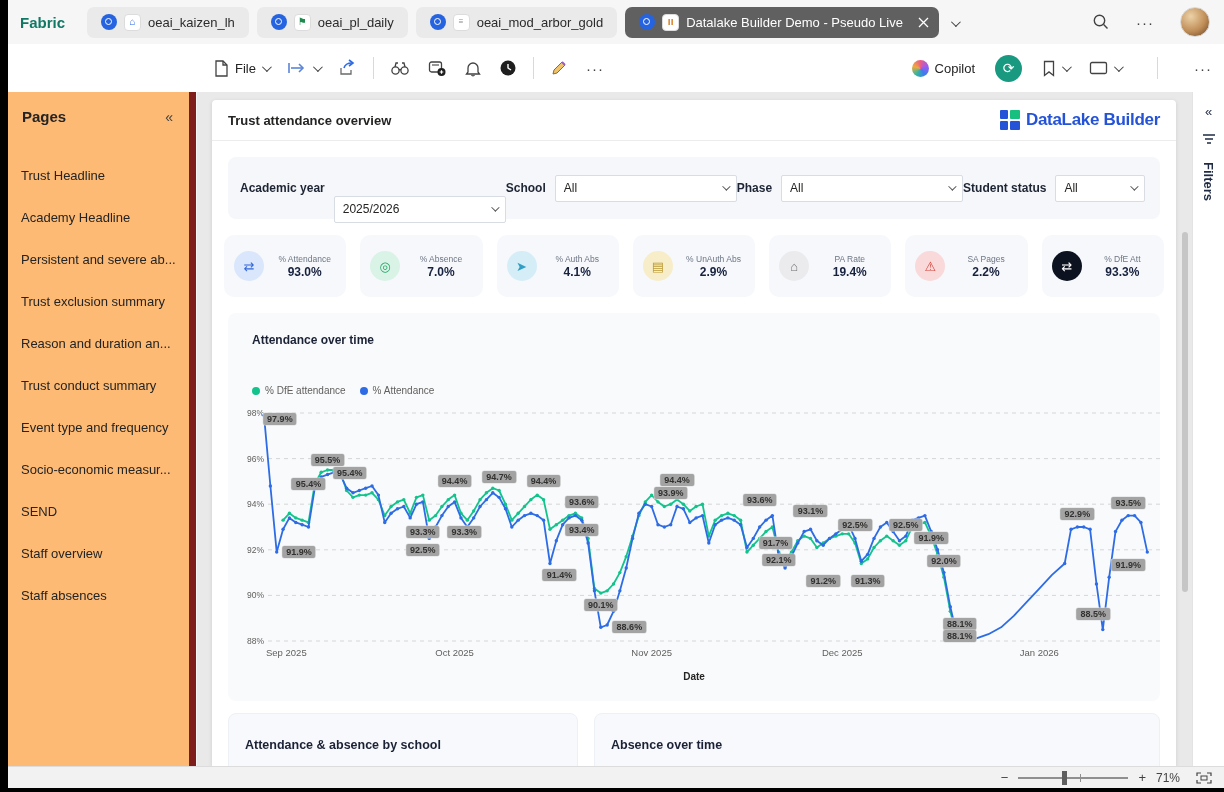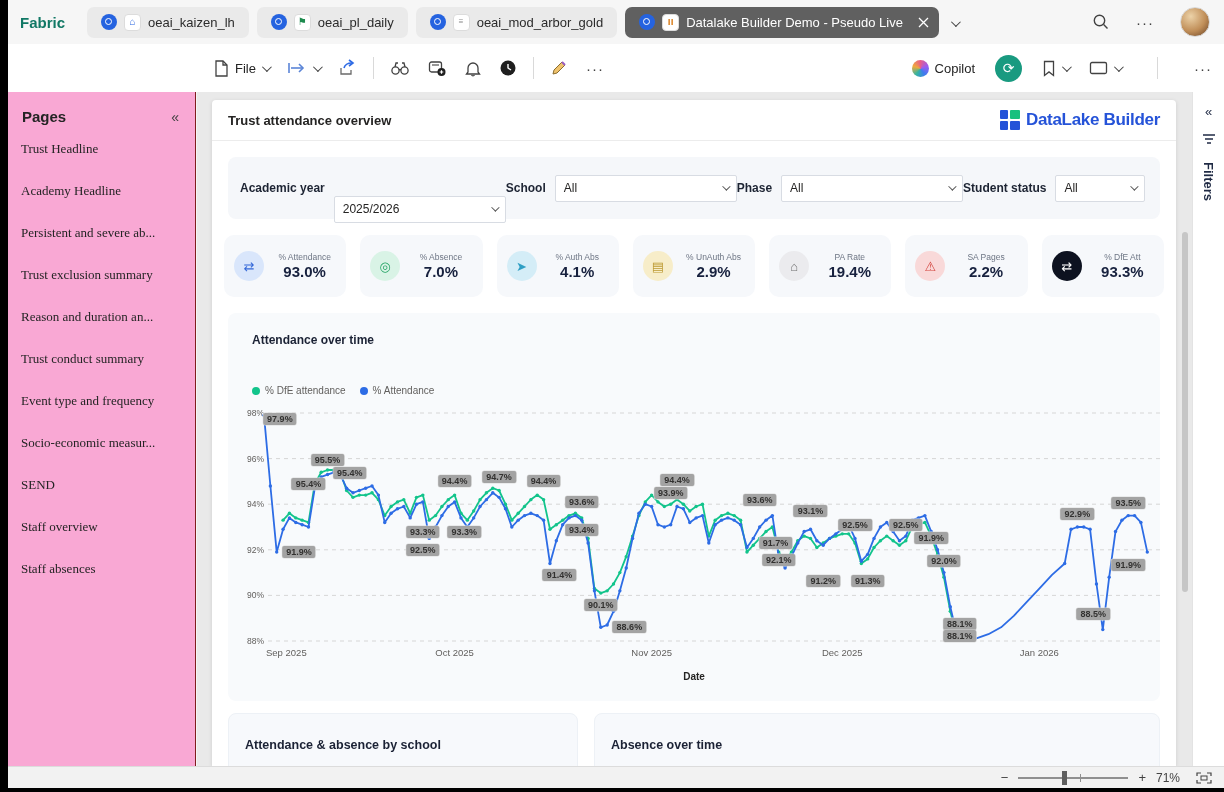--- a/index.html
+++ b/index.html
@@ -30,26 +30,26 @@
   .toolbar { position:absolute; left:0; top:44px; right:0; height:48px; background:#fff; display:flex; align-items:center; padding:0 12px 0 206px; }
   .tgroup { display:flex; align-items:center; gap:18px; }
   .tbtn { display:flex; align-items:center; gap:6px; font-size:13px; color:#242424; cursor:default; }
   .vdiv { width:1px; height:22px; background:#d9d9d9; margin:0 16px; }
   .ticn { color:#424242; display:flex; align-items:center; }
   .copilot-ic { width:17px; height:17px; border-radius:50%; background:conic-gradient(#e85d8a,#9a5cf0,#3d7bf0,#35b5a0,#f0a93d,#e85d8a); }
   .refresh-circle { width:27px; height:27px; border-radius:50%; background:#199a80; color:#fff; display:flex; align-items:center; justify-content:center; font-size:14px; }
   .spacer { flex:1; }
 
   
-  .sidebar { position:absolute; left:0; top:92px; width:188px; bottom:22px; background:#f9a8d4; border-right:1px solid #7f1d1d; }
+  .sidebar { position:absolute; left:0; top:92px; width:188px; bottom:22px; background:#fdba74; border-right:7px solid #7f1d1d; }
   .sb-head { display:flex; align-items:center; justify-content:space-between; padding:16px 16px 6px 14px; }
   .sb-title { font-size:15px; font-weight:700; color:#242424; }
   .sb-collapse { color:#424242; font-size:14px; }
   .sb-list { margin-top:10px; }
-  .sb-item { position:relative; height:42px; display:flex; align-items:flex-start; padding-left:13px; font-size:13px; color:#242424; white-space:nowrap; overflow:hidden; cursor:default;font-family:Liberation Serif, serif; }
+  .sb-item { position:relative; height:42px; display:flex; align-items:flex-end; padding-left:13px; font-size:13px; color:#242424; white-space:nowrap; overflow:hidden; cursor:default; }
   .sb-item.active { background:#f0f0f0; font-weight:700; }
   .sb-item.active::before { content:""; position:absolute; left:3px; top:10px; bottom:10px; width:3px; border-radius:2px; background:#117865; }
 
   
   .main { position:absolute; left:189px; top:92px; right:32px; bottom:22px; background:#e9e9e9; }
   .canvas { position:absolute; left:15px; top:8px; width:964px; bottom:0; background:#fff; border-radius:4px 4px 0 0; box-shadow:0 1px 4px rgba(0,0,0,.12); overflow:hidden; }
   .vscroll { position:absolute; right:4px; top:140px; width:6px; height:360px; border-radius:3px; background:#c6c6c6; }
 
   .rpt-header { position:absolute; left:0; top:0; right:0; height:41px; border-bottom:1px solid #ececec; display:flex; align-items:center; padding:0 16px; }
   .rpt-title { font-size:13px; font-weight:700; color:#252423; }
@@ -63,21 +63,21 @@
   .fgroup { display:flex; align-items:center; gap:9px; }
   .flabel { font-size:12px; font-weight:700; color:#1d2433; white-space:nowrap; }
   .fselect { height:27px; background:#fff; border:1px solid #d8dce3; border-radius:2px; display:flex; align-items:center; justify-content:space-between; padding:0 8px; font-size:12px; color:#252423; }
   .fselect .chev { width:6px; height:6px; border-color:#555; }
 
   .kpis { position:absolute; left:12px; right:12px; top:135px; height:62px; display:flex; gap:14px; }
   .kpi { flex:1; background:#f6f8fb; border-radius:10px; display:flex; align-items:center; padding:0 10px; gap:9px; }
   .kpi-ic { width:30px; height:30px; border-radius:50%; display:flex; align-items:center; justify-content:center; font-size:13px; flex:0 0 auto; }
   .kpi-tx { display:flex; flex-direction:column; align-items:center; flex:1; }
   .kpi-label { font-size:8.5px; color:#6d7584; white-space:nowrap; }
-  .kpi-value { font-size:15px; font-weight:800; color:#17213e; margin-top:1px; }
+  .kpi-value { font-size:12px; font-weight:800; color:#17213e; margin-top:1px; }
 
   .chartcard { position:absolute; left:16px; right:16px; top:213px; height:388px; background:#f8fafc; border-radius:8px; }
   .cc-title { position:absolute; left:24px; top:20px; font-size:12px; font-weight:800; color:#1b2235; }
   .legend { position:absolute; left:24px; top:72px; display:flex; gap:14px; align-items:center; }
   .leg-item { display:flex; align-items:center; gap:5px; font-size:10px; color:#605e5c; }
   .leg-dot { width:8px; height:8px; border-radius:50%; }
   .plot { position:absolute; left:8px; top:90px; width:940px; height:272px; }
   .dlabel { position:absolute; transform:translate(-50%,-50%); background:#a3a3a3; border-radius:2px; padding:1px 4px; font-size:9px; font-weight:700; color:#323130; white-space:nowrap; pointer-events:none; box-shadow:0 0 0 .5px #dcdcdc; }
   .xlabel { position:absolute; left:0; right:0; top:358px; text-align:center; font-size:10px; font-weight:700; color:#252423; }
 

